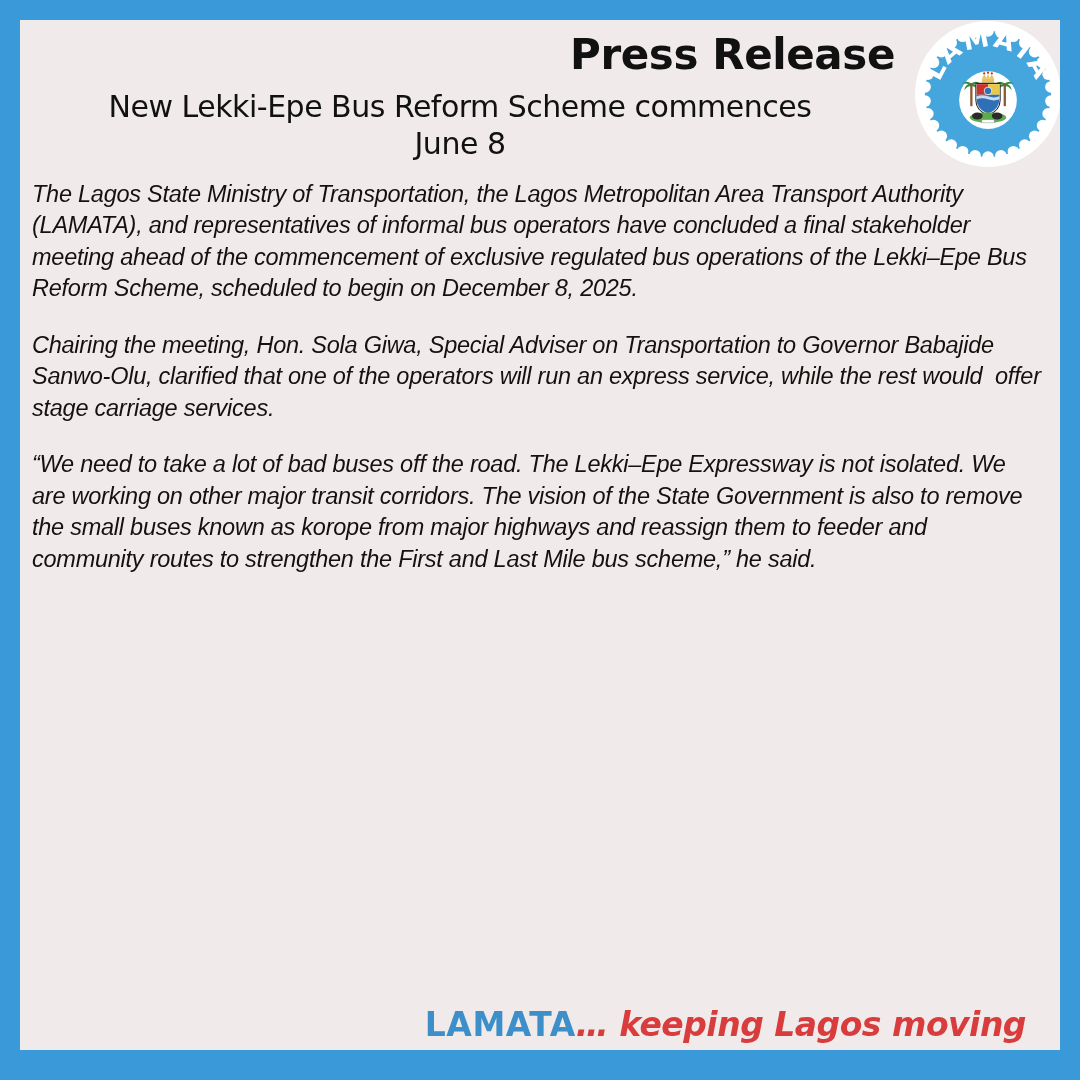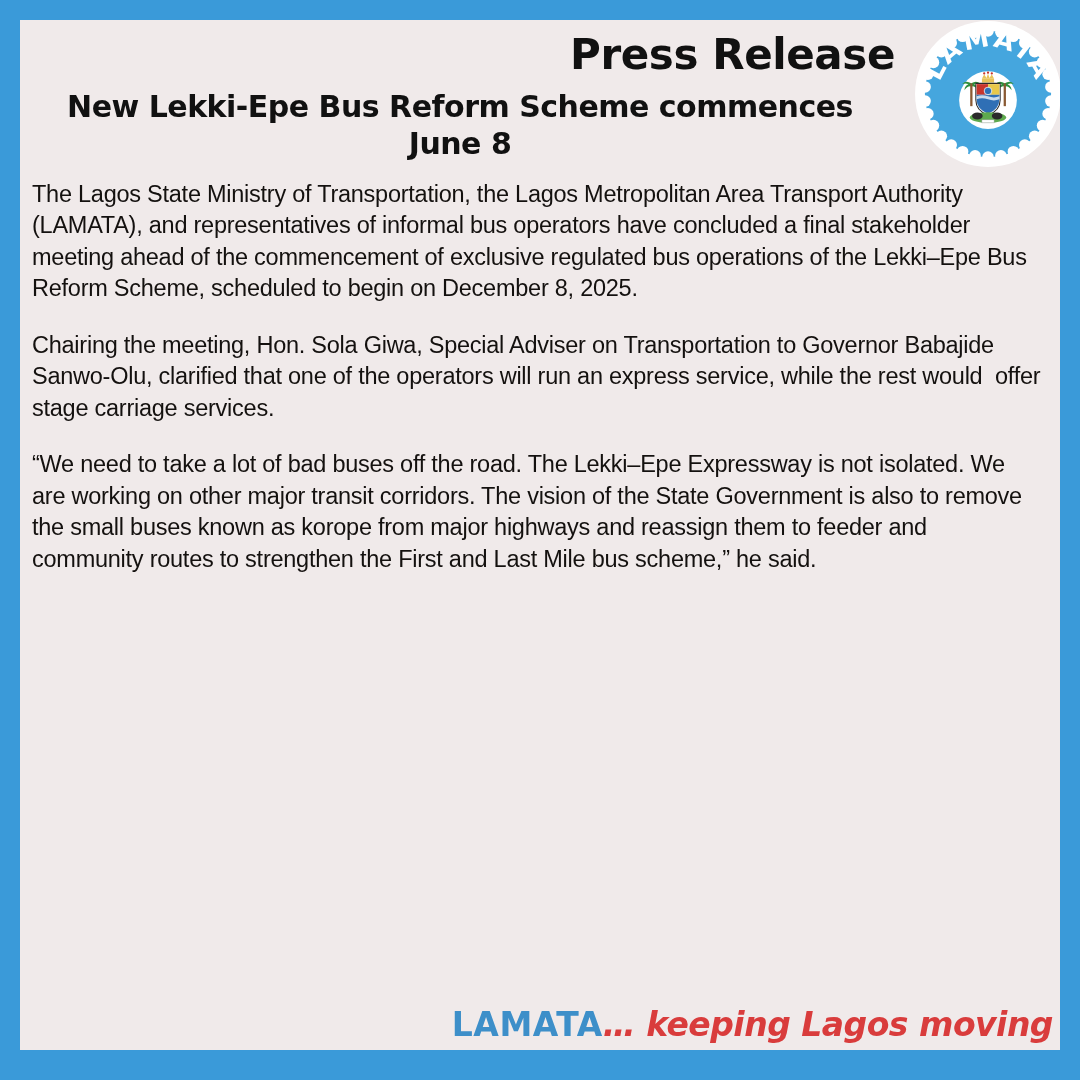--- a/index.html
+++ b/index.html
@@ -49,21 +49,21 @@
     line-height: 1.08;
     color: #111111;
     letter-spacing: -0.4px;
     margin: 0;
     padding: 0 165px 0 0;
     text-align: right;
   }
 
   #headline {
     font-family: "DejaVu Sans", sans-serif;
-    font-weight: bold;
+    font-weight: normal;
     font-size: 30px;
     line-height: 1.22;
     color: #111111;
     letter-spacing: -0.5px;
     margin: 12px 0 0 0;
     padding: 0 168px 0 8px;
   }
   #headline .hl-line { display: block; }
 
   
@@ -72,37 +72,38 @@
     top: -2px;
     right: -4px;
     width: 152px;
     height: 152px;
   }
   #lamata-logo svg { display: block; width: 152px; height: 152px; }
 
   
   #body-copy {
     padding: 16px 19px 0 12px;
+    font-style: italic;
   }
 
   .para {
     font-family: "Liberation Sans", sans-serif;
     font-size: 23.5px;
     line-height: 31.5px;
     color: #14110f;
     margin: 0 0 25px 0;
     letter-spacing: -0.25px;
     white-space: pre-wrap;
   }
   .para:last-child { margin-bottom: 2px; }
 
   
   #tagline {
     position: absolute;
-    right: 7px;
+    right: 34px;
     bottom: 6px;
     font-family: "DejaVu Sans", sans-serif;
     font-size: 33px;
     font-weight: bold;
     white-space: nowrap;
     letter-spacing: -0.5px;
     margin-top: 38px;
   }
   #tagline-brand {
     color: #3d8fc9;

